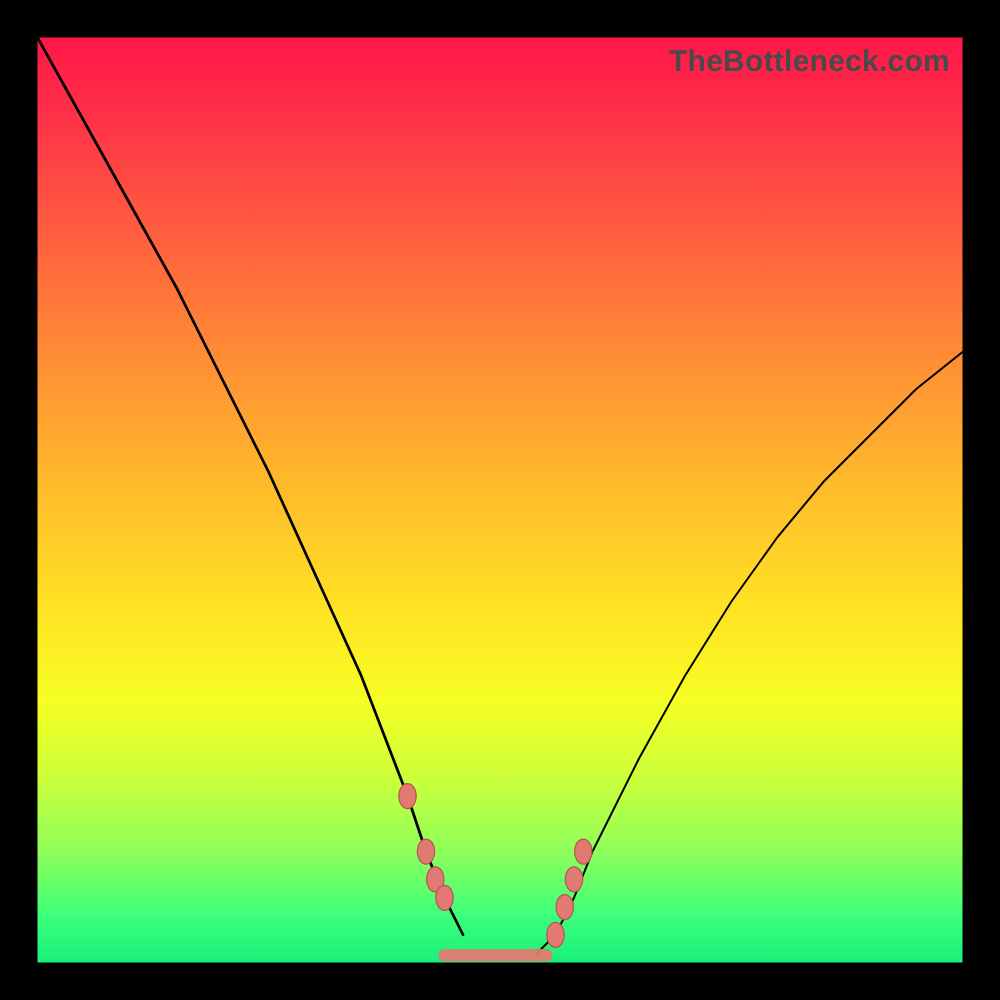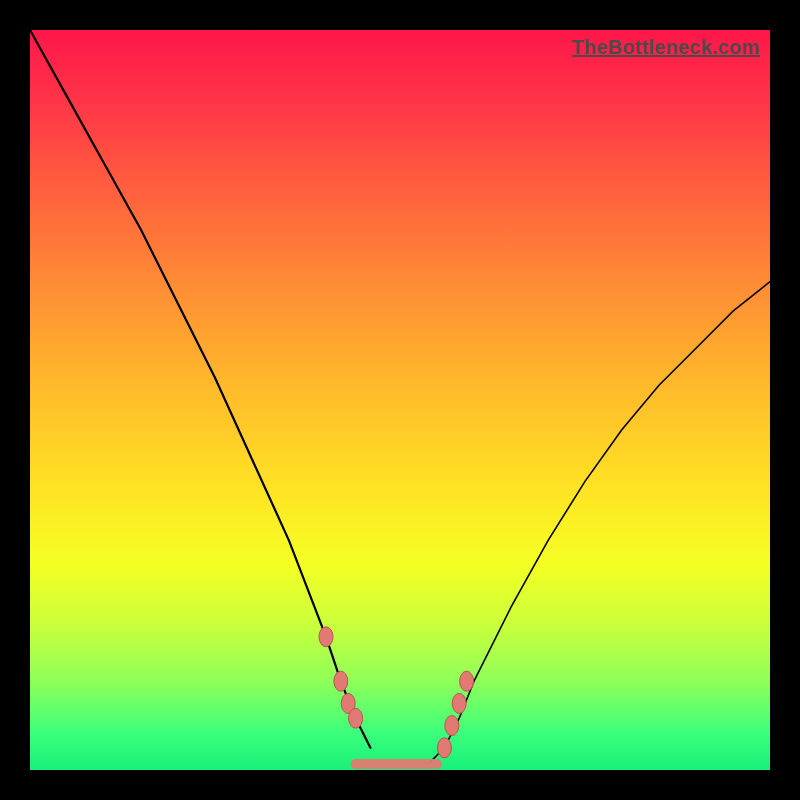--- a/index.html
+++ b/index.html
@@ -37,25 +37,24 @@
       #8fff5a 88%,
       #3cff7b 95%,
       #18f07a 100%
     );
   }
   .watermark {
     position: absolute;
     top: 6px;
     right: 10px;
     color: #4a4a4a;
-    font-size: 20px;
+    font-size: 24px;
     font-weight: 600;
     letter-spacing: 0.2px;
     user-select: none;
-    text-decoration: underline;
   }
   svg.curve-layer {
     position: absolute;
     left: 0;
     top: 0;
     width: 740px;
     height: 740px;
     overflow: visible;
   }
   .curve {

